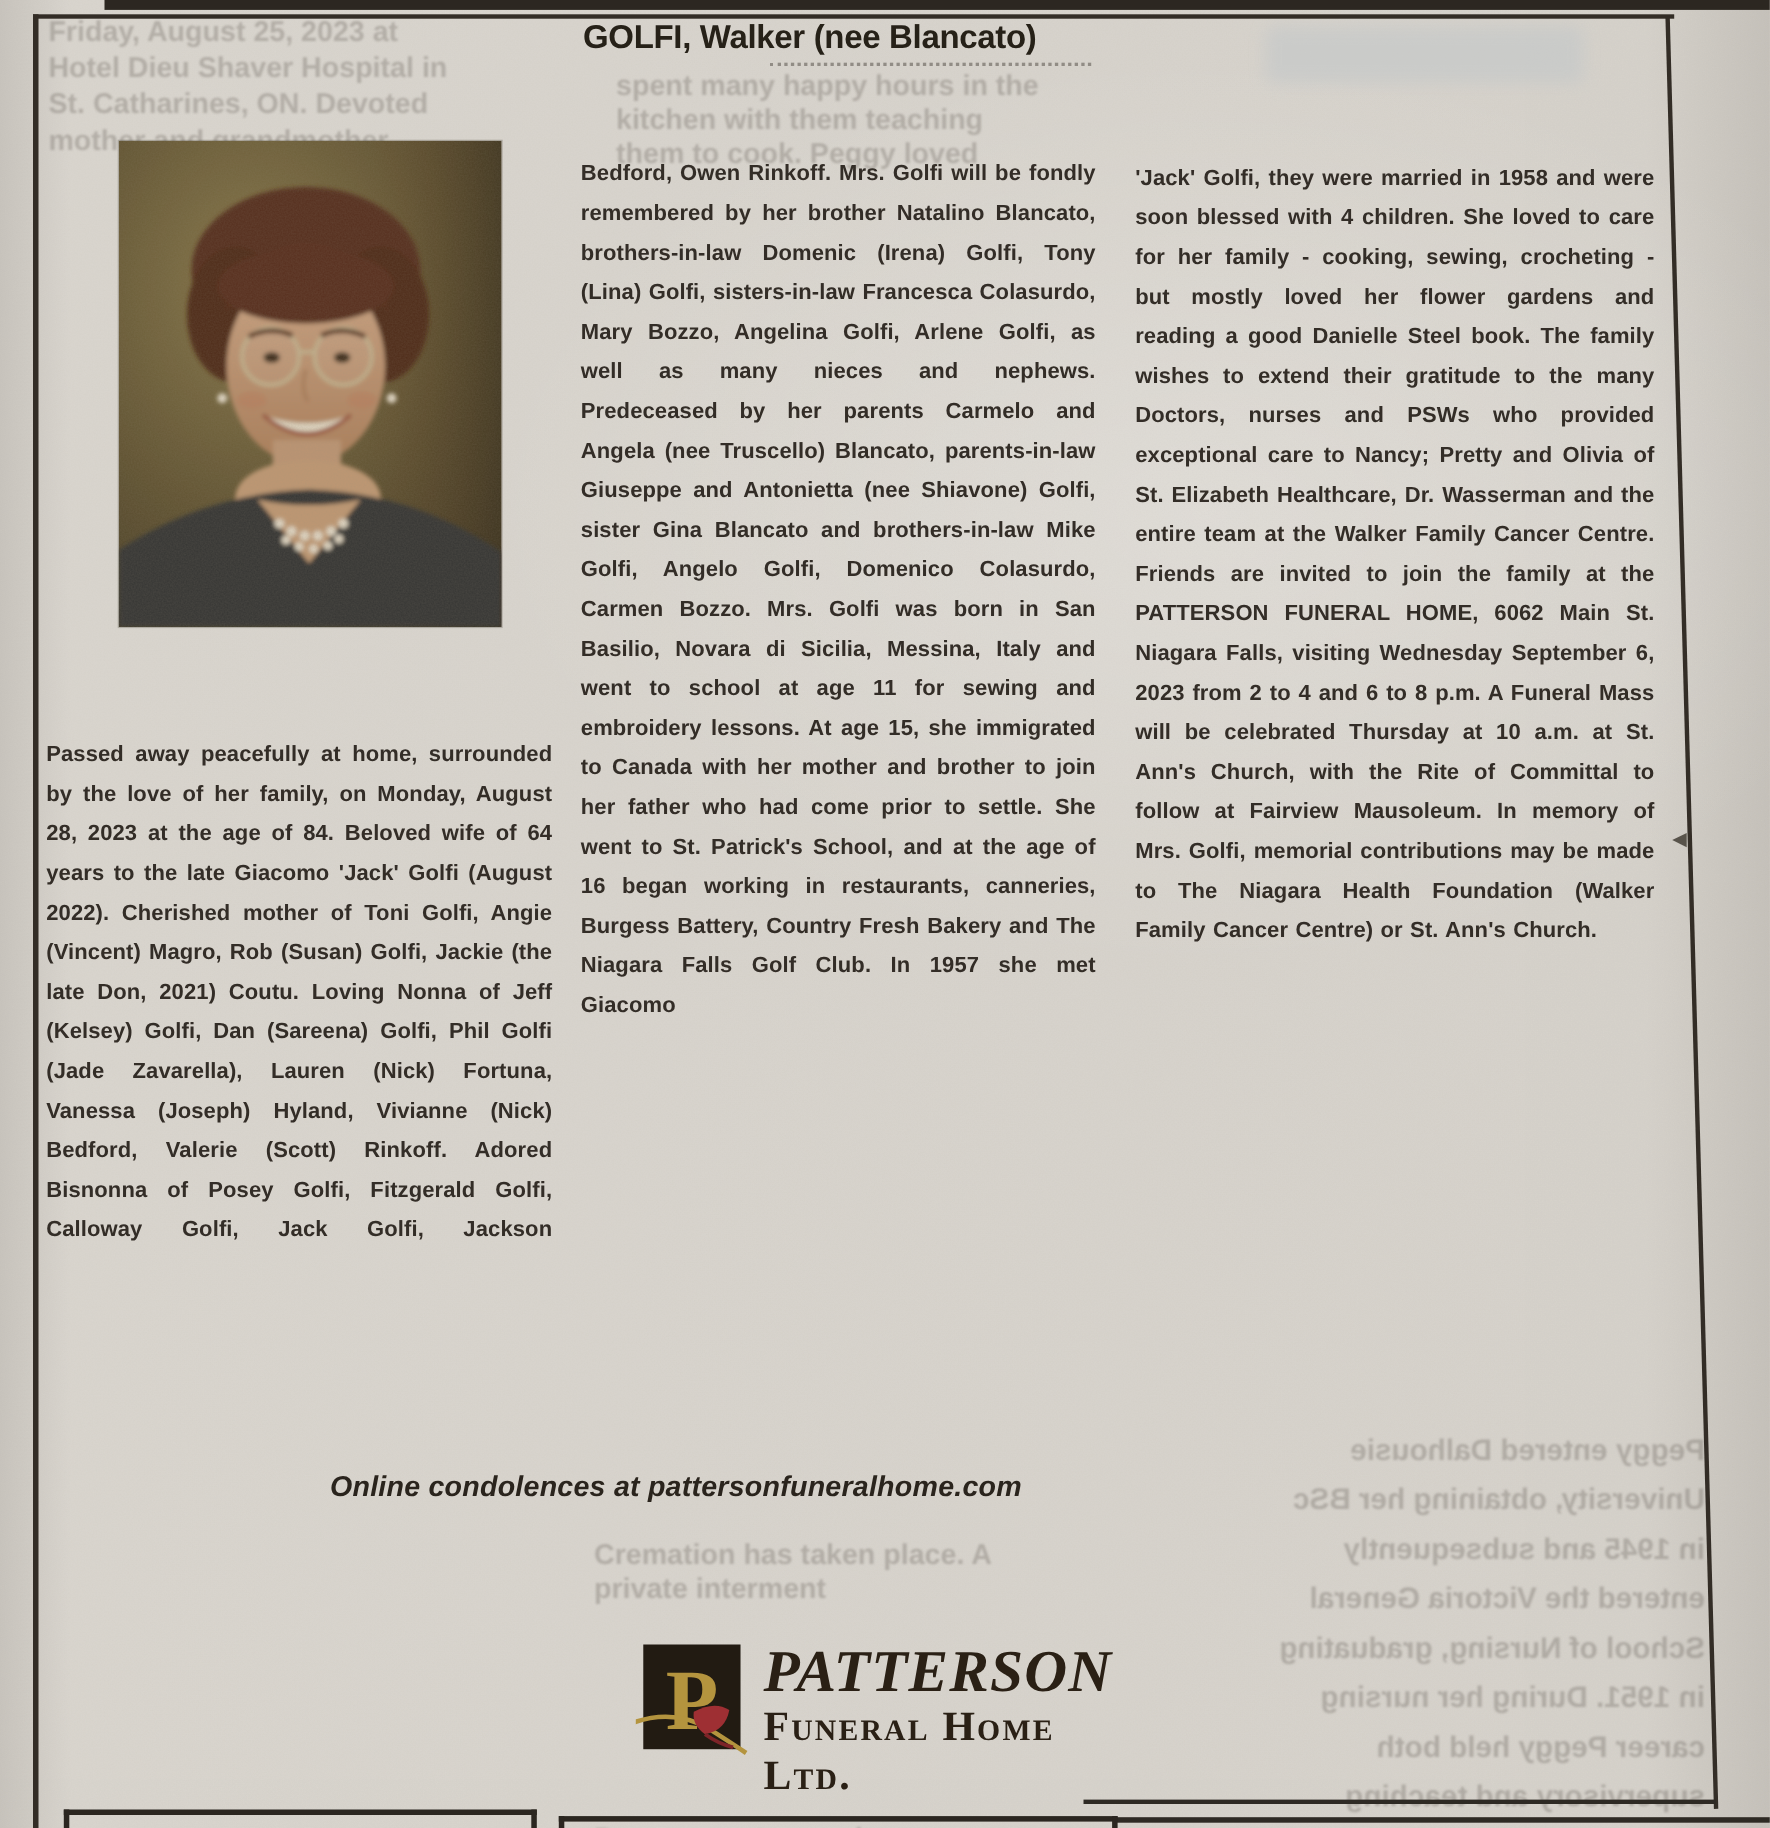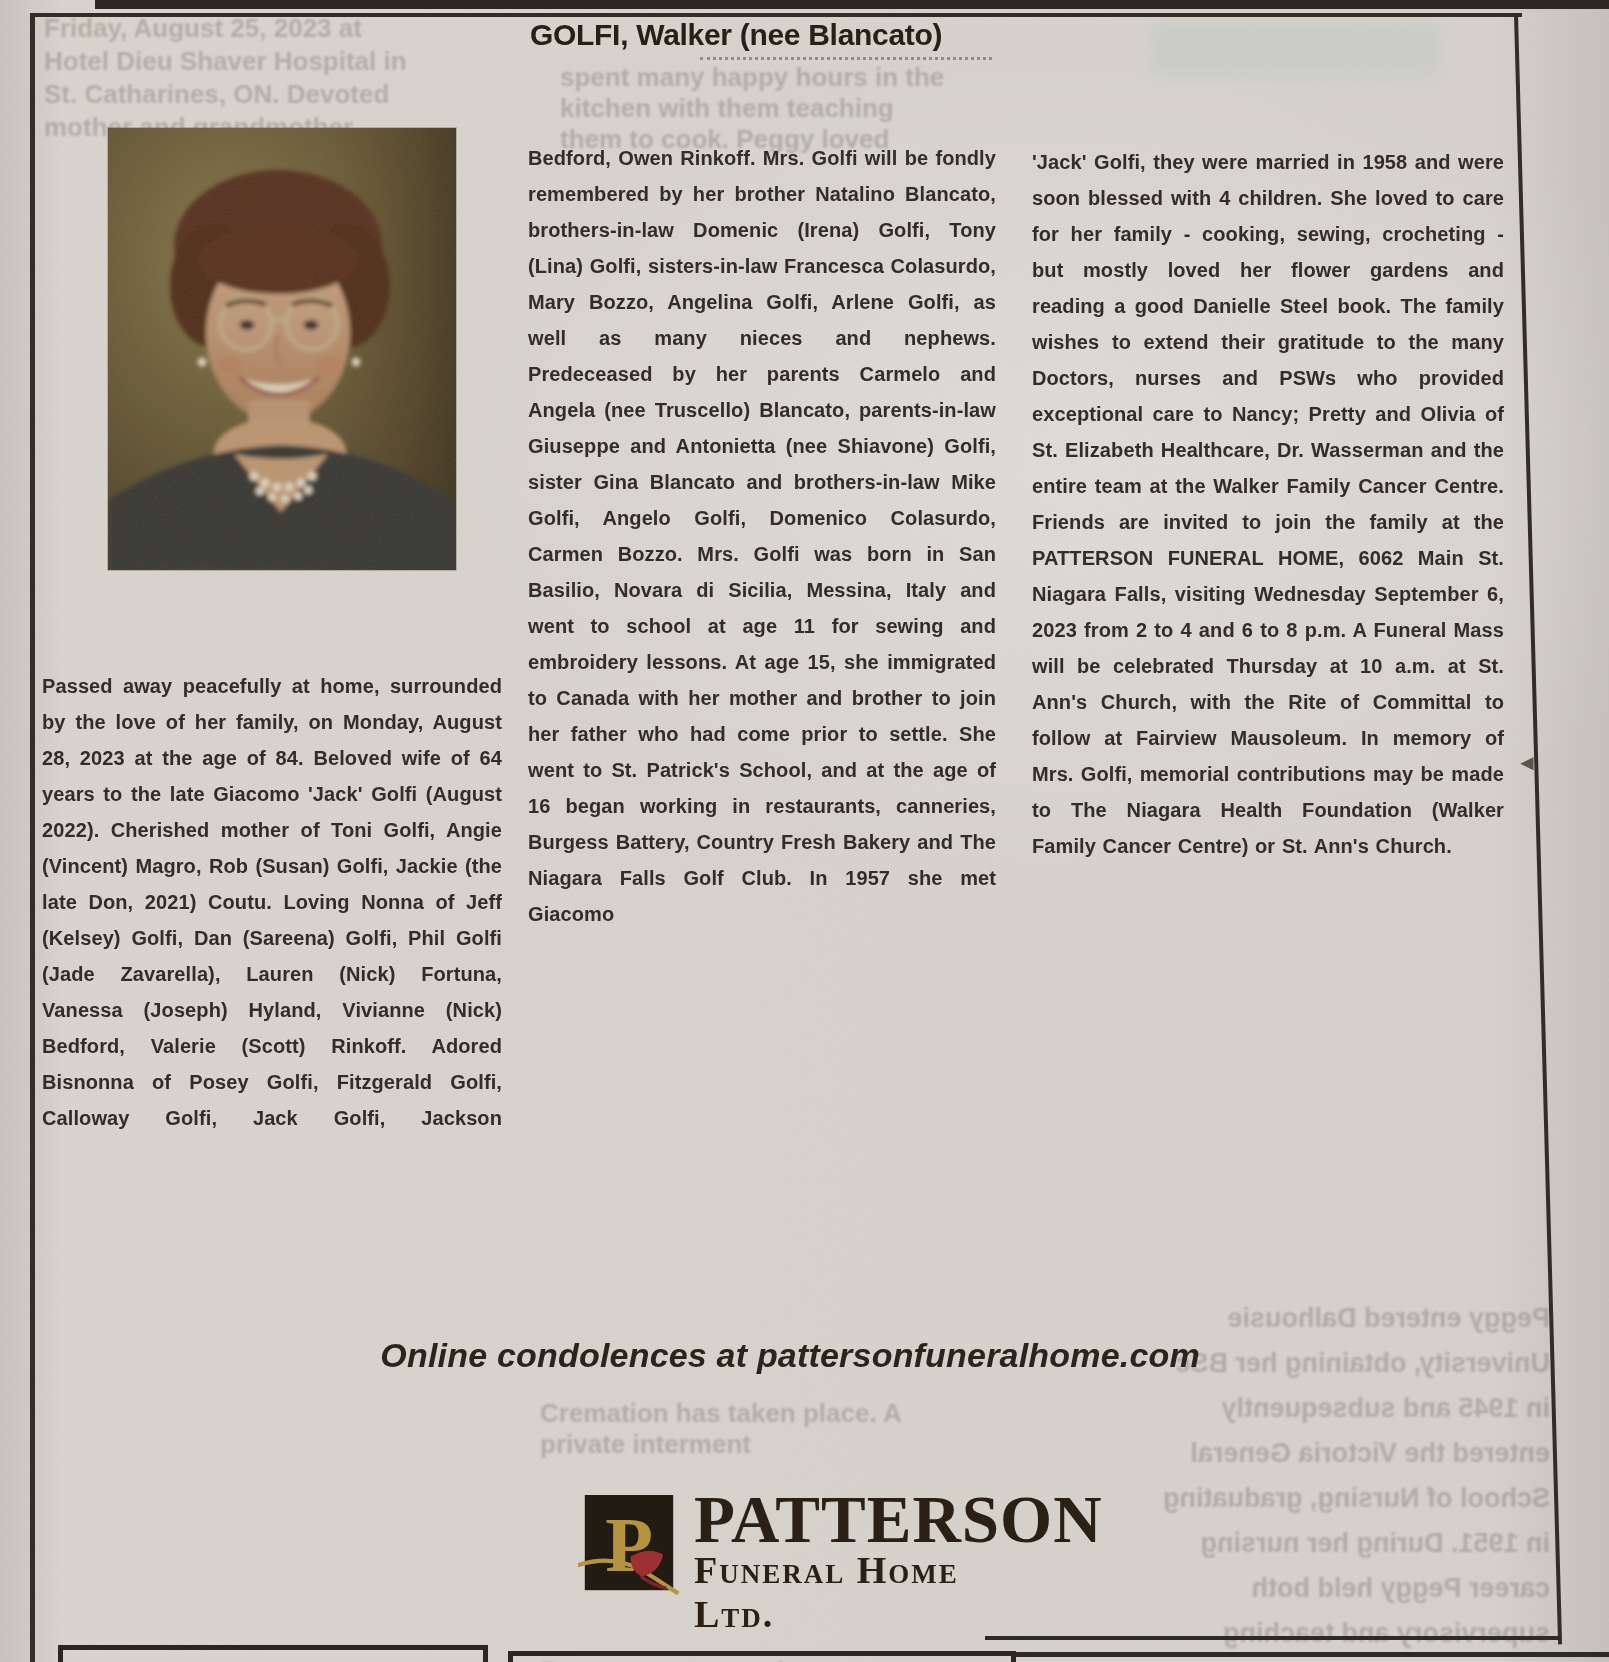--- a/index.html
+++ b/index.html
@@ -31,27 +31,27 @@
     border-top:3px dotted rgba(62,56,48,.45);}
   
   .photo{position:absolute;left:108px;top:128px;width:348px;height:442px;box-shadow:0 0 0 1px rgba(60,55,45,.25);}
   
   .col{position:absolute;font-size:20px;line-height:36px;font-weight:700;
     text-align:justify;color:#332d27;letter-spacing:.1px;word-spacing:1px;}
   .col-1{left:42px;top:668px;width:460px;text-align-last:justify;}
   .col-2{left:528px;top:140px;width:468px;text-align-last:justify;}
   .col-3{left:1032px;top:144px;width:472px;}
   
-  .condolence{position:absolute;left:300px;top:1336px;width:900px;text-align:right;
-    font-size:34px;font-weight:700;font-style:italic;color:#2a241d;letter-spacing:.2px;}
+  .condolence{position:absolute;left:300px;top:1336px;width:900px;text-align:left;
+    font-size:26px;font-weight:700;font-style:italic;color:#2a241d;letter-spacing:.2px;}
   
   .logo{position:absolute;left:556px;top:1480px;width:500px;height:140px;}
   .logo-square{position:absolute;left:22px;top:12px;width:102px;height:108px;}
   .logo-text{position:absolute;left:138px;top:8px;width:360px;font-family:"Liberation Serif",serif;color:#2a2015;}
-  .logo-wordmark{font-size:67px;font-weight:700;letter-spacing:1px;line-height:62px;}
+  .logo-wordmark{font-size:54px;font-weight:700;letter-spacing:1px;line-height:62px;font-style:italic;}
   .logo-subtitle{font-size:38px;font-weight:700;font-variant:small-caps;letter-spacing:2px;
     margin-top:-2px;text-align:left;width:330px;}
   
   .ghost{position:absolute;font-weight:700;color:rgba(86,80,72,.28);filter:blur(1.2px);}
   .ghost div{white-space:nowrap;}
   .ghost-mirror{transform:scaleX(-1);color:rgba(92,86,78,.30);}
   .ghost-tl{left:44px;top:12px;width:430px;font-size:26px;line-height:33px;}
   .ghost-mt{left:560px;top:62px;width:420px;font-size:26px;line-height:31px;}
   .ghost-bm{left:540px;top:1398px;width:470px;font-size:26px;line-height:31px;}
   .ghost-bm .last{margin-top:196px;}

